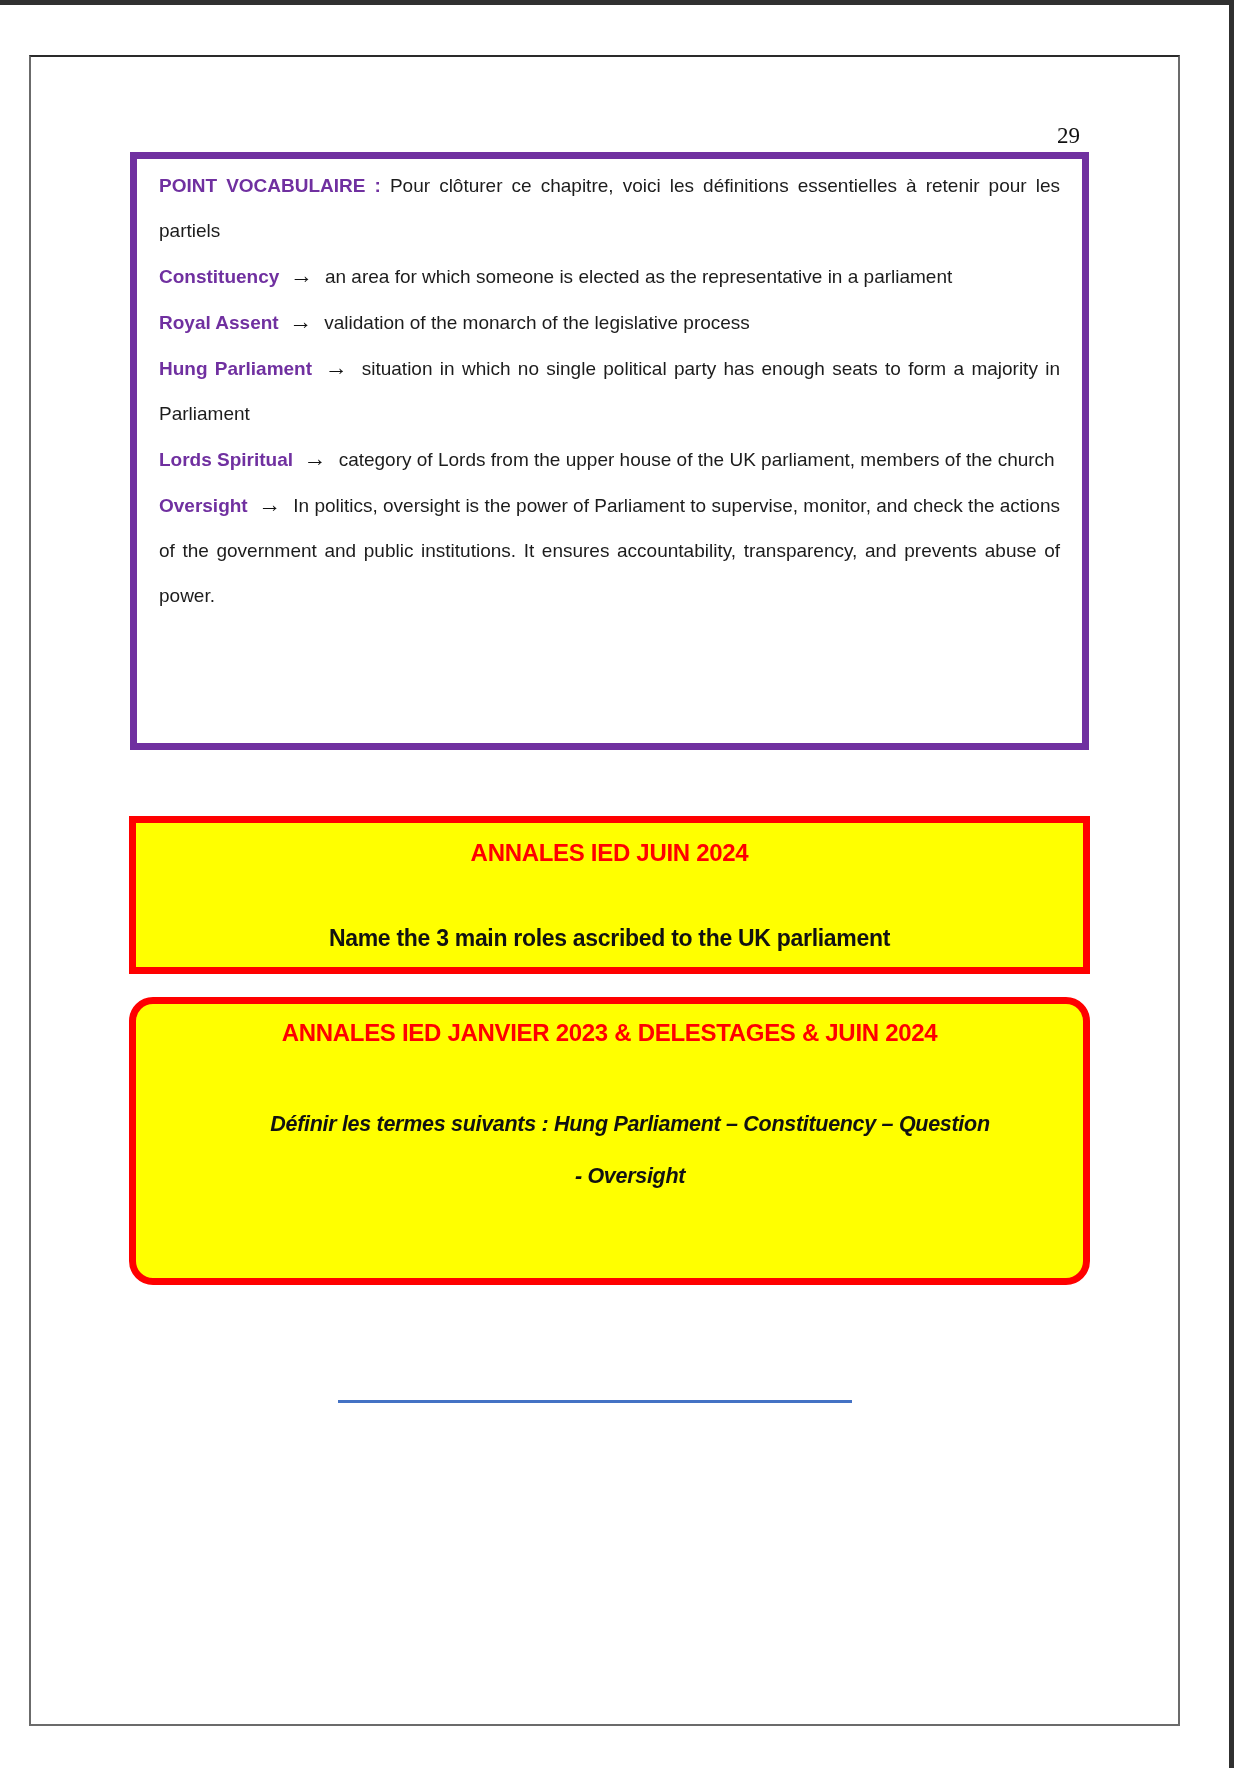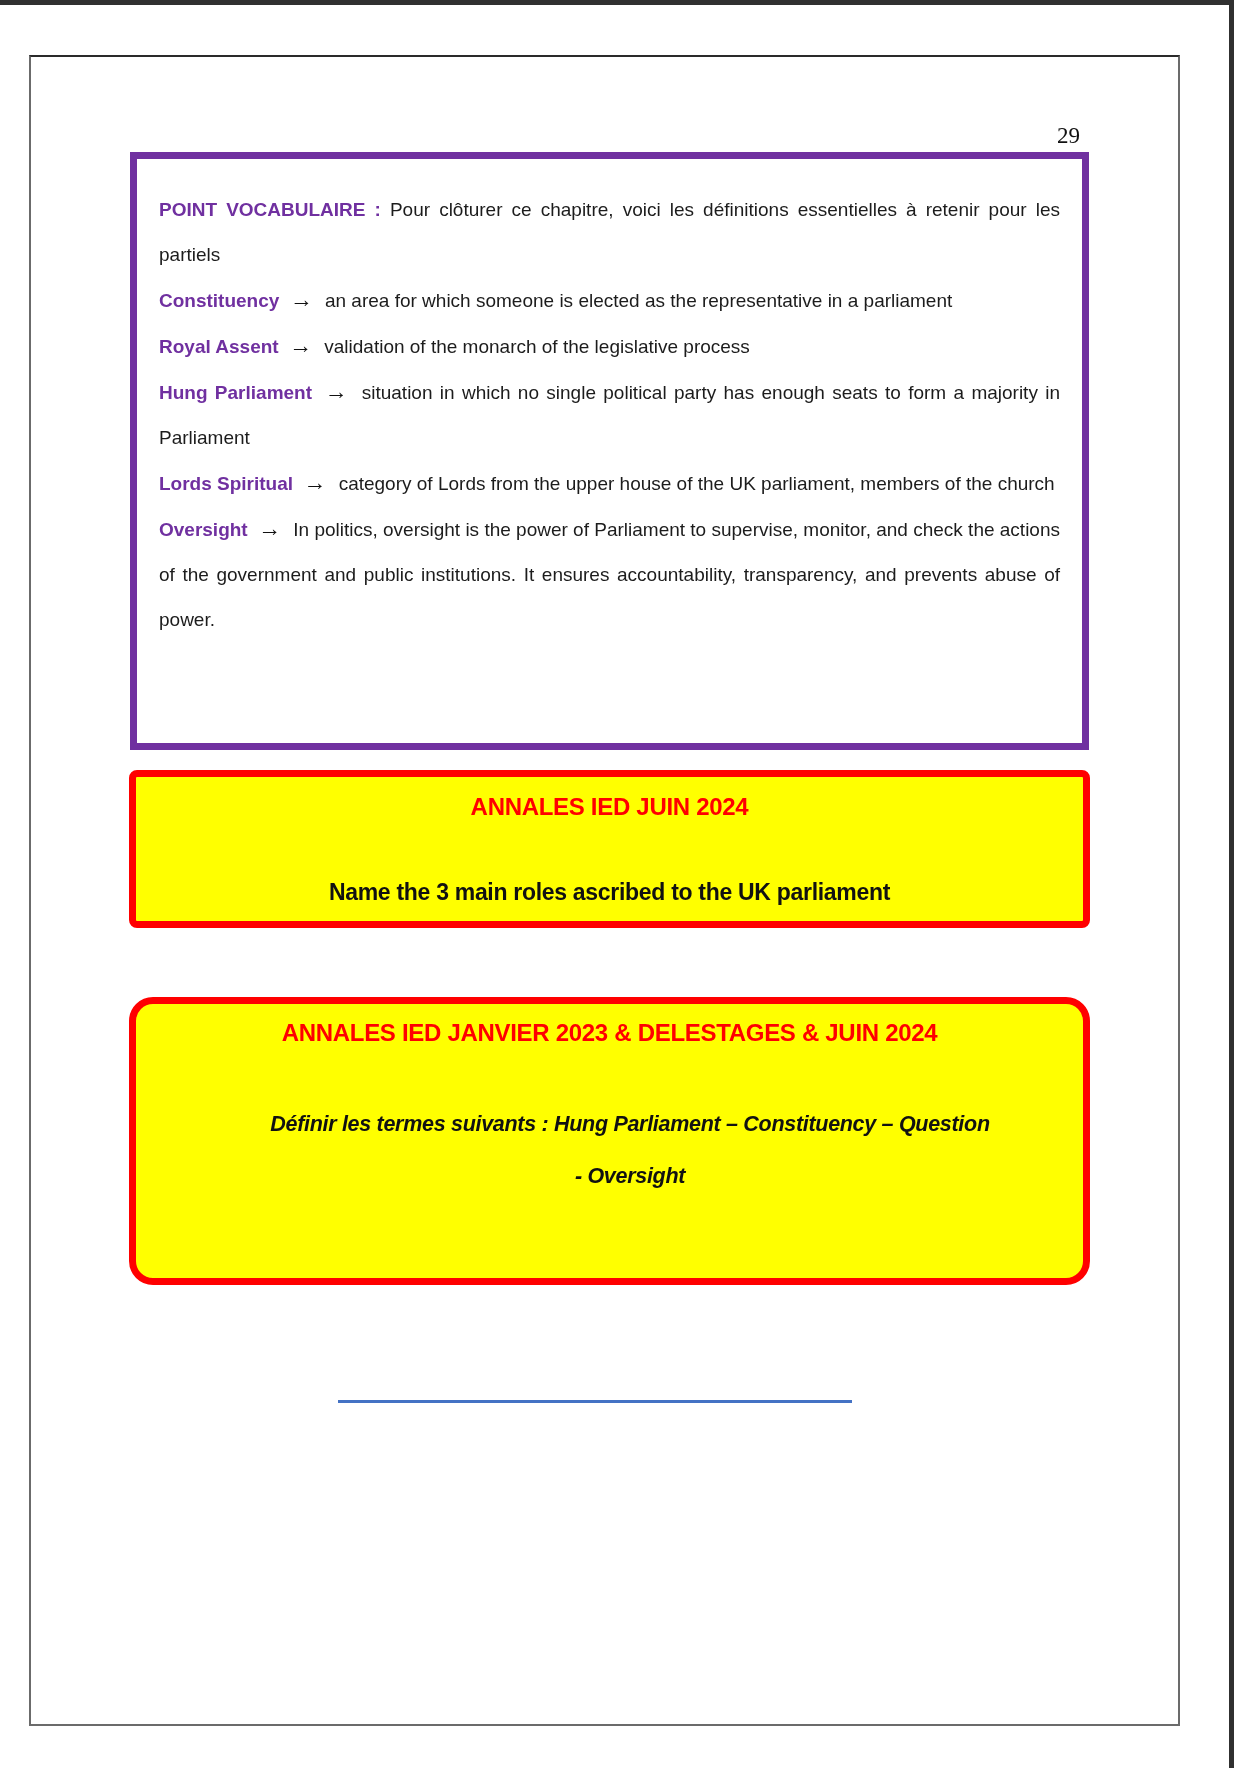--- a/index.html
+++ b/index.html
@@ -46,21 +46,21 @@
     font-size: 23px;
     color: #111111;
     margin-top: 31px;
   }
   .vocab-box {
     position: absolute;
     left: 130px; top: 152px;
     width: 959px; height: 598px;
     box-sizing: border-box;
     border: 7px solid #7030A0;
-    padding: 28px 22px 0 22px;
+    padding: 4px 22px 0 22px;
     background: #ffffff;
   }
   .vocab-box p {
     margin: 0;
     text-align: justify;
     font-size: 19px;
     line-height: 45px;
     color: #1c1c1c;
   }
   .term {
@@ -75,21 +75,21 @@
   }
   .ybox {
     position: absolute;
     left: 129px;
     width: 961px;
     box-sizing: border-box;
     border: 7px solid #FF0000;
     background: #FFFF00;
     text-align: center;
   }
-  .ybox1 { top: 770px; height: 158px; padding-top: 15px; border-radius: 8px; }
+  .ybox1 { top: 816px; height: 158px; padding-top: 15px; }
   .ybox2 { top: 997px; height: 288px; padding-top: 14px; border-radius: 24px; }
   .ytitle {
     font-size: 24px;
     font-weight: 700;
     letter-spacing: -0.3px;
     color: #FF0000;
     line-height: 30px;
   }
   .yquestion {
     margin-top: 55px;

